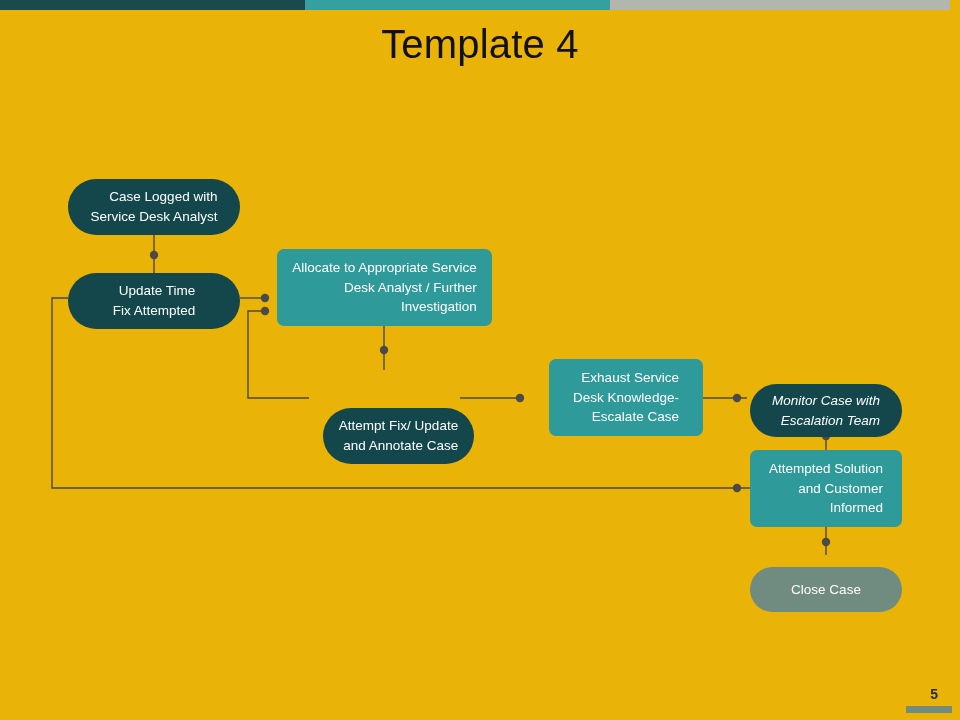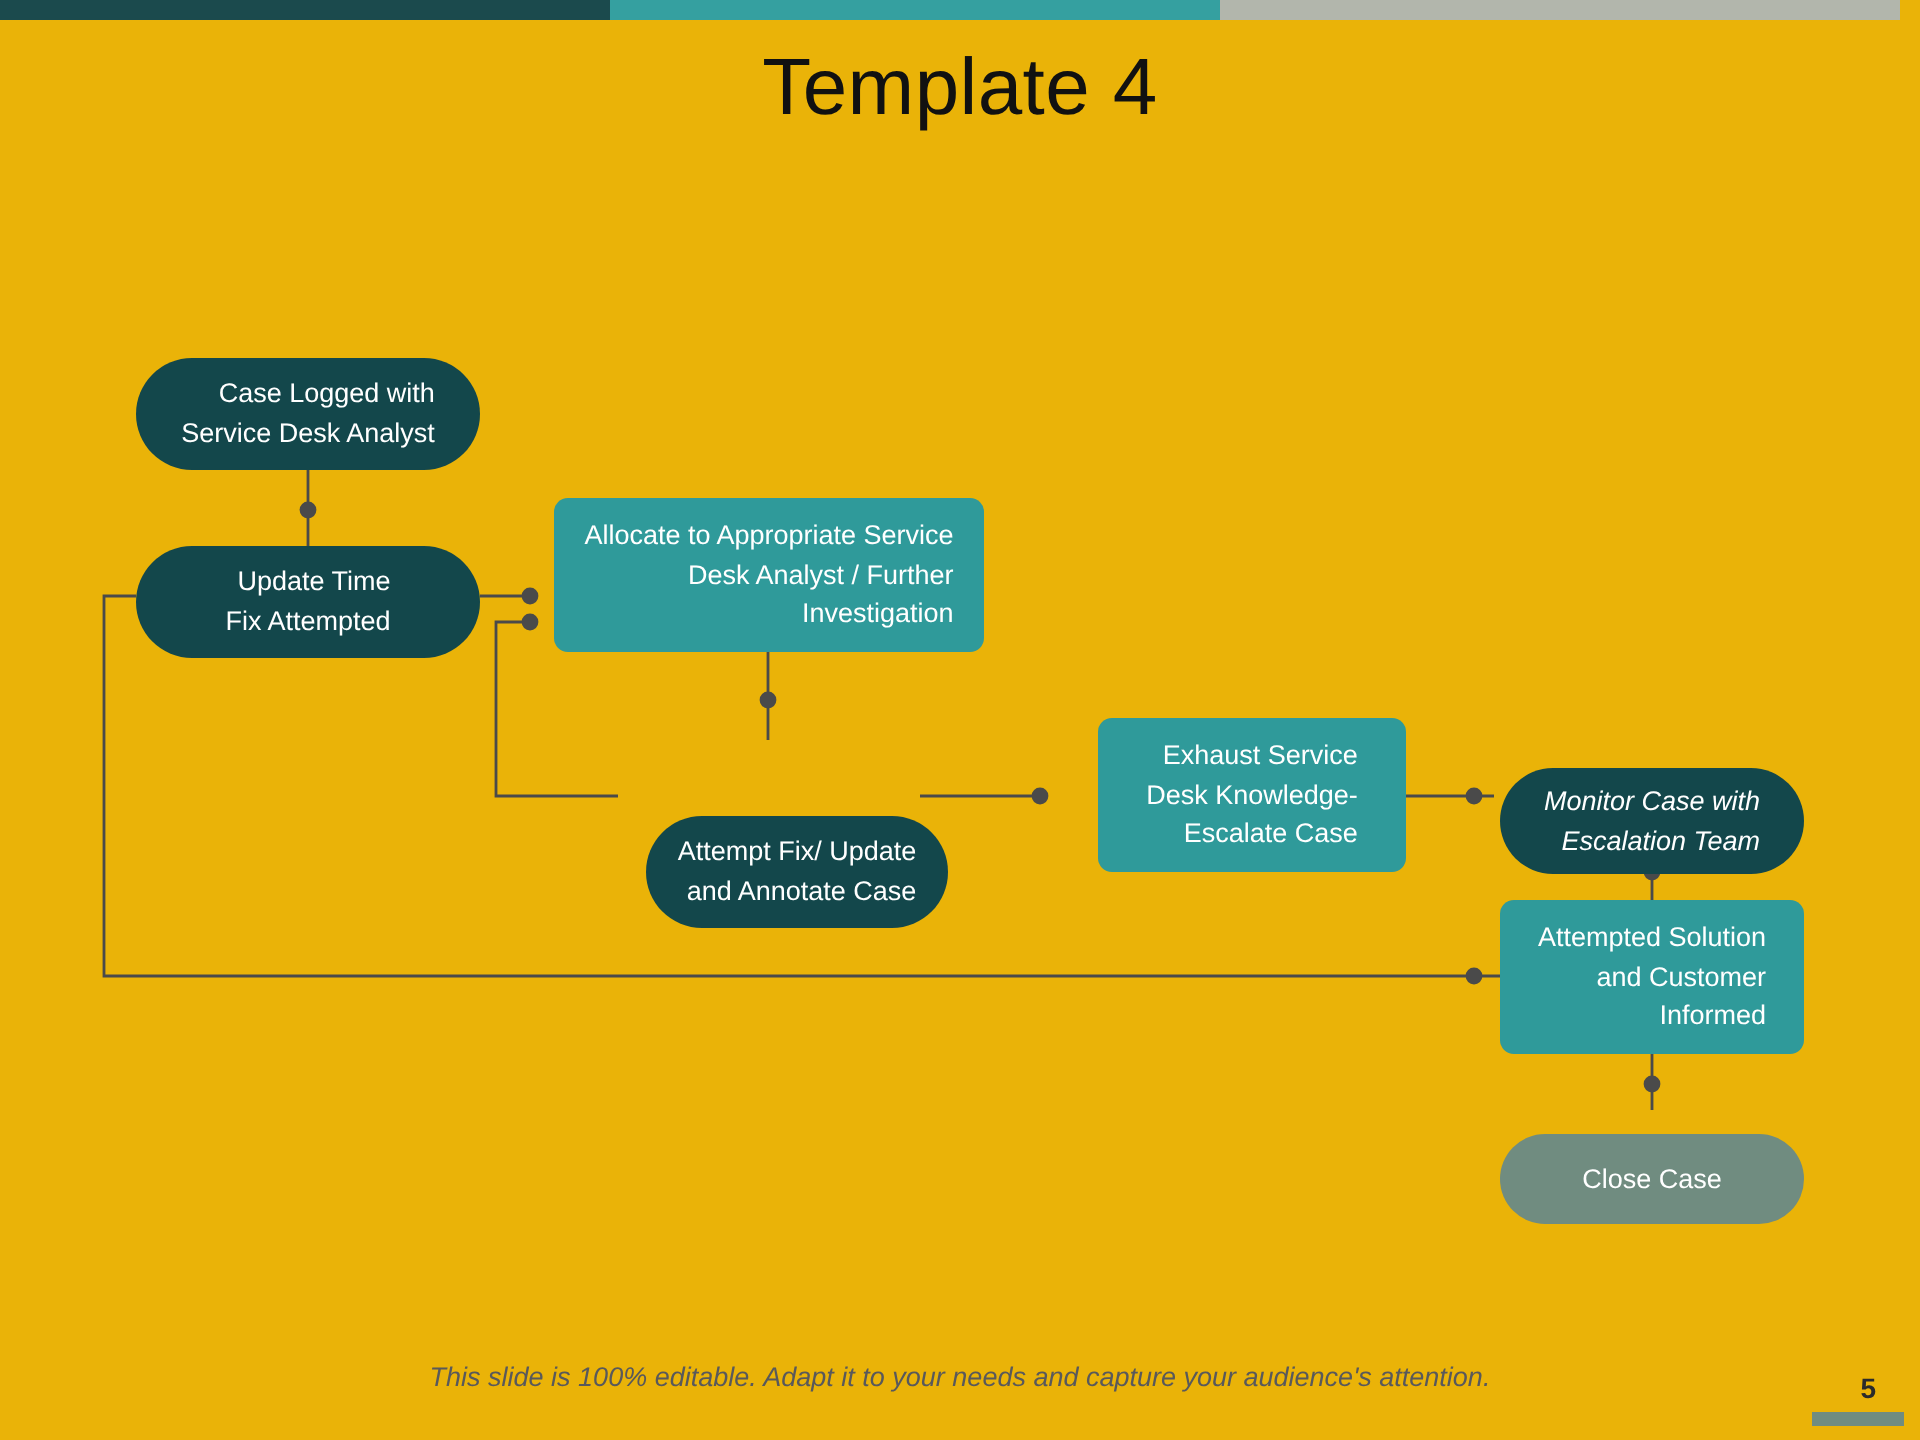--- a/index.html
+++ b/index.html
@@ -150,17 +150,16 @@
 Desk Knowledge-
 Escalate Case</div>
       <div class="node dark pill" style="left: 750px; top: 384px; width: 152px; height: 53px; font-style: italic;">Monitor  Case with
 Escalation Team</div>
       <div class="node teal rect" style="left: 750px; top: 450px; width: 152px; height: 77px;">Attempted Solution
 and Customer
 Informed</div>
       <div class="node gray pill" style="left: 750px; top: 555px; width: 152px; height: 45px; margin-top: 12px;">Close Case</div>
     </div>
 
-  <div class="footer-note">This slide is 100% editable. Adapt it to your needs and capture your audience's attention.</div>
   <div class="page-number">5</div>
   <div class="page-number-bar"></div>
 
 </div>
 
 </body></html>

